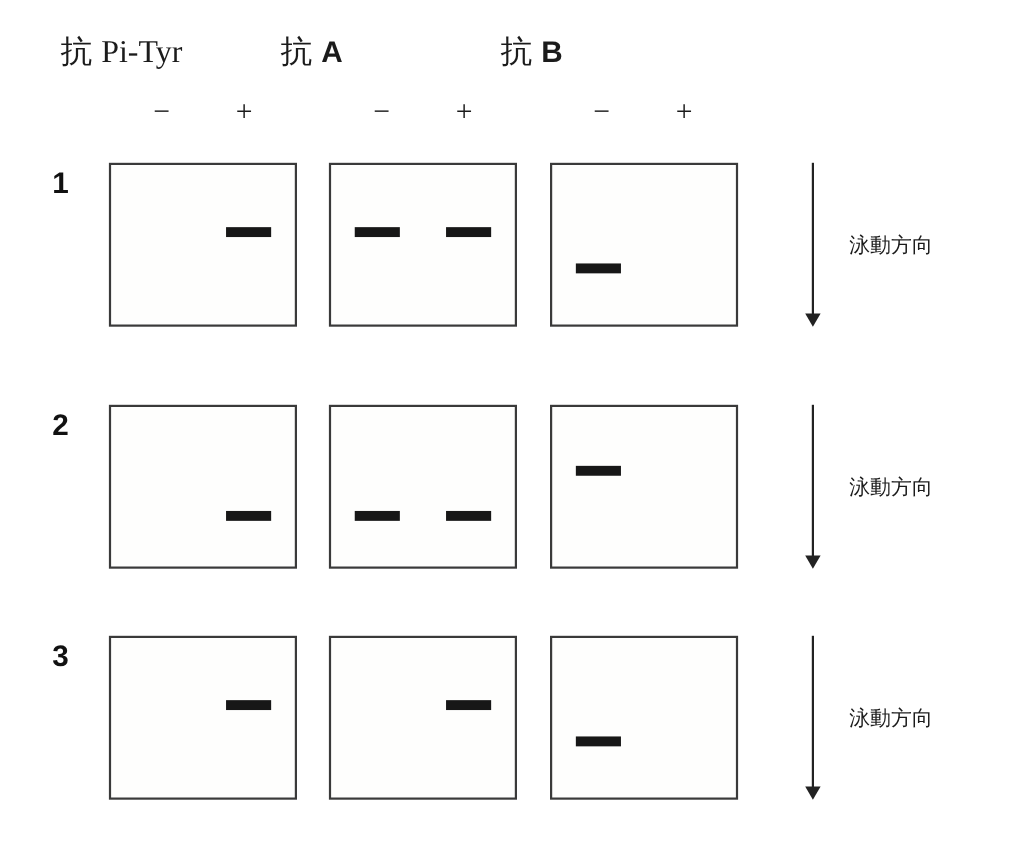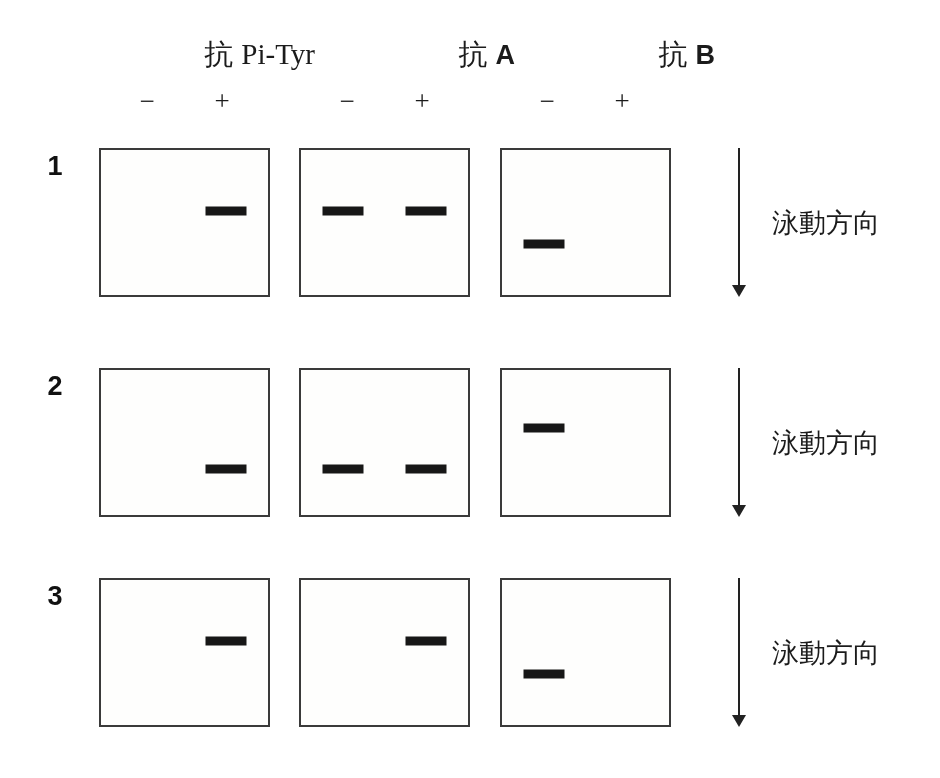--- a/index.html
+++ b/index.html
@@ -19,22 +19,22 @@
     position: absolute;
     left: 0; top: 0;
     width: 940px;
     height: 778px;
   }
 
   
   .col-header {
     position: absolute;
     height: 40px;
-    line-height: 56px;
-    text-align: right;
+    line-height: 40px;
+    text-align: left;
     white-space: nowrap;
     font-size: 29px;
     color: #1b1b1b;
   }
   .col-header .cjk {
     font-family: "DejaVu Sans", sans-serif;
     font-weight: 400;
   }
   .col-header .lat-serif {
     font-family: "Liberation Serif", "DejaVu Serif", serif;
@@ -102,21 +102,21 @@
     border-left: 7px solid transparent;
     border-right: 7px solid transparent;
     border-top: 12px solid #222222;
   }
   .migration-label {
     position: absolute;
     height: 36px;
     line-height: 36px;
     white-space: nowrap;
     font-family: "DejaVu Sans", sans-serif;
-    font-size: 27px;
+    font-size: 19px;
     color: #1b1b1b;
   }
 </style>
 </head>
 <body>
 
 <div id="figure">
     <div class="col-header" style="left: 55px; top: 26px; width: 260px;"><span class="cjk">抗</span> <span class="lat-serif">Pi-Tyr</span></div>
     <div class="col-header" style="left: 455px; top: 26px; width: 260px;"><span class="cjk">抗</span> <span class="lat-bold">B</span></div>
     <div class="col-header" style="left: 255px; top: 26px; width: 260px;"><span class="cjk">抗</span> <span class="lat-bold">A</span></div>

